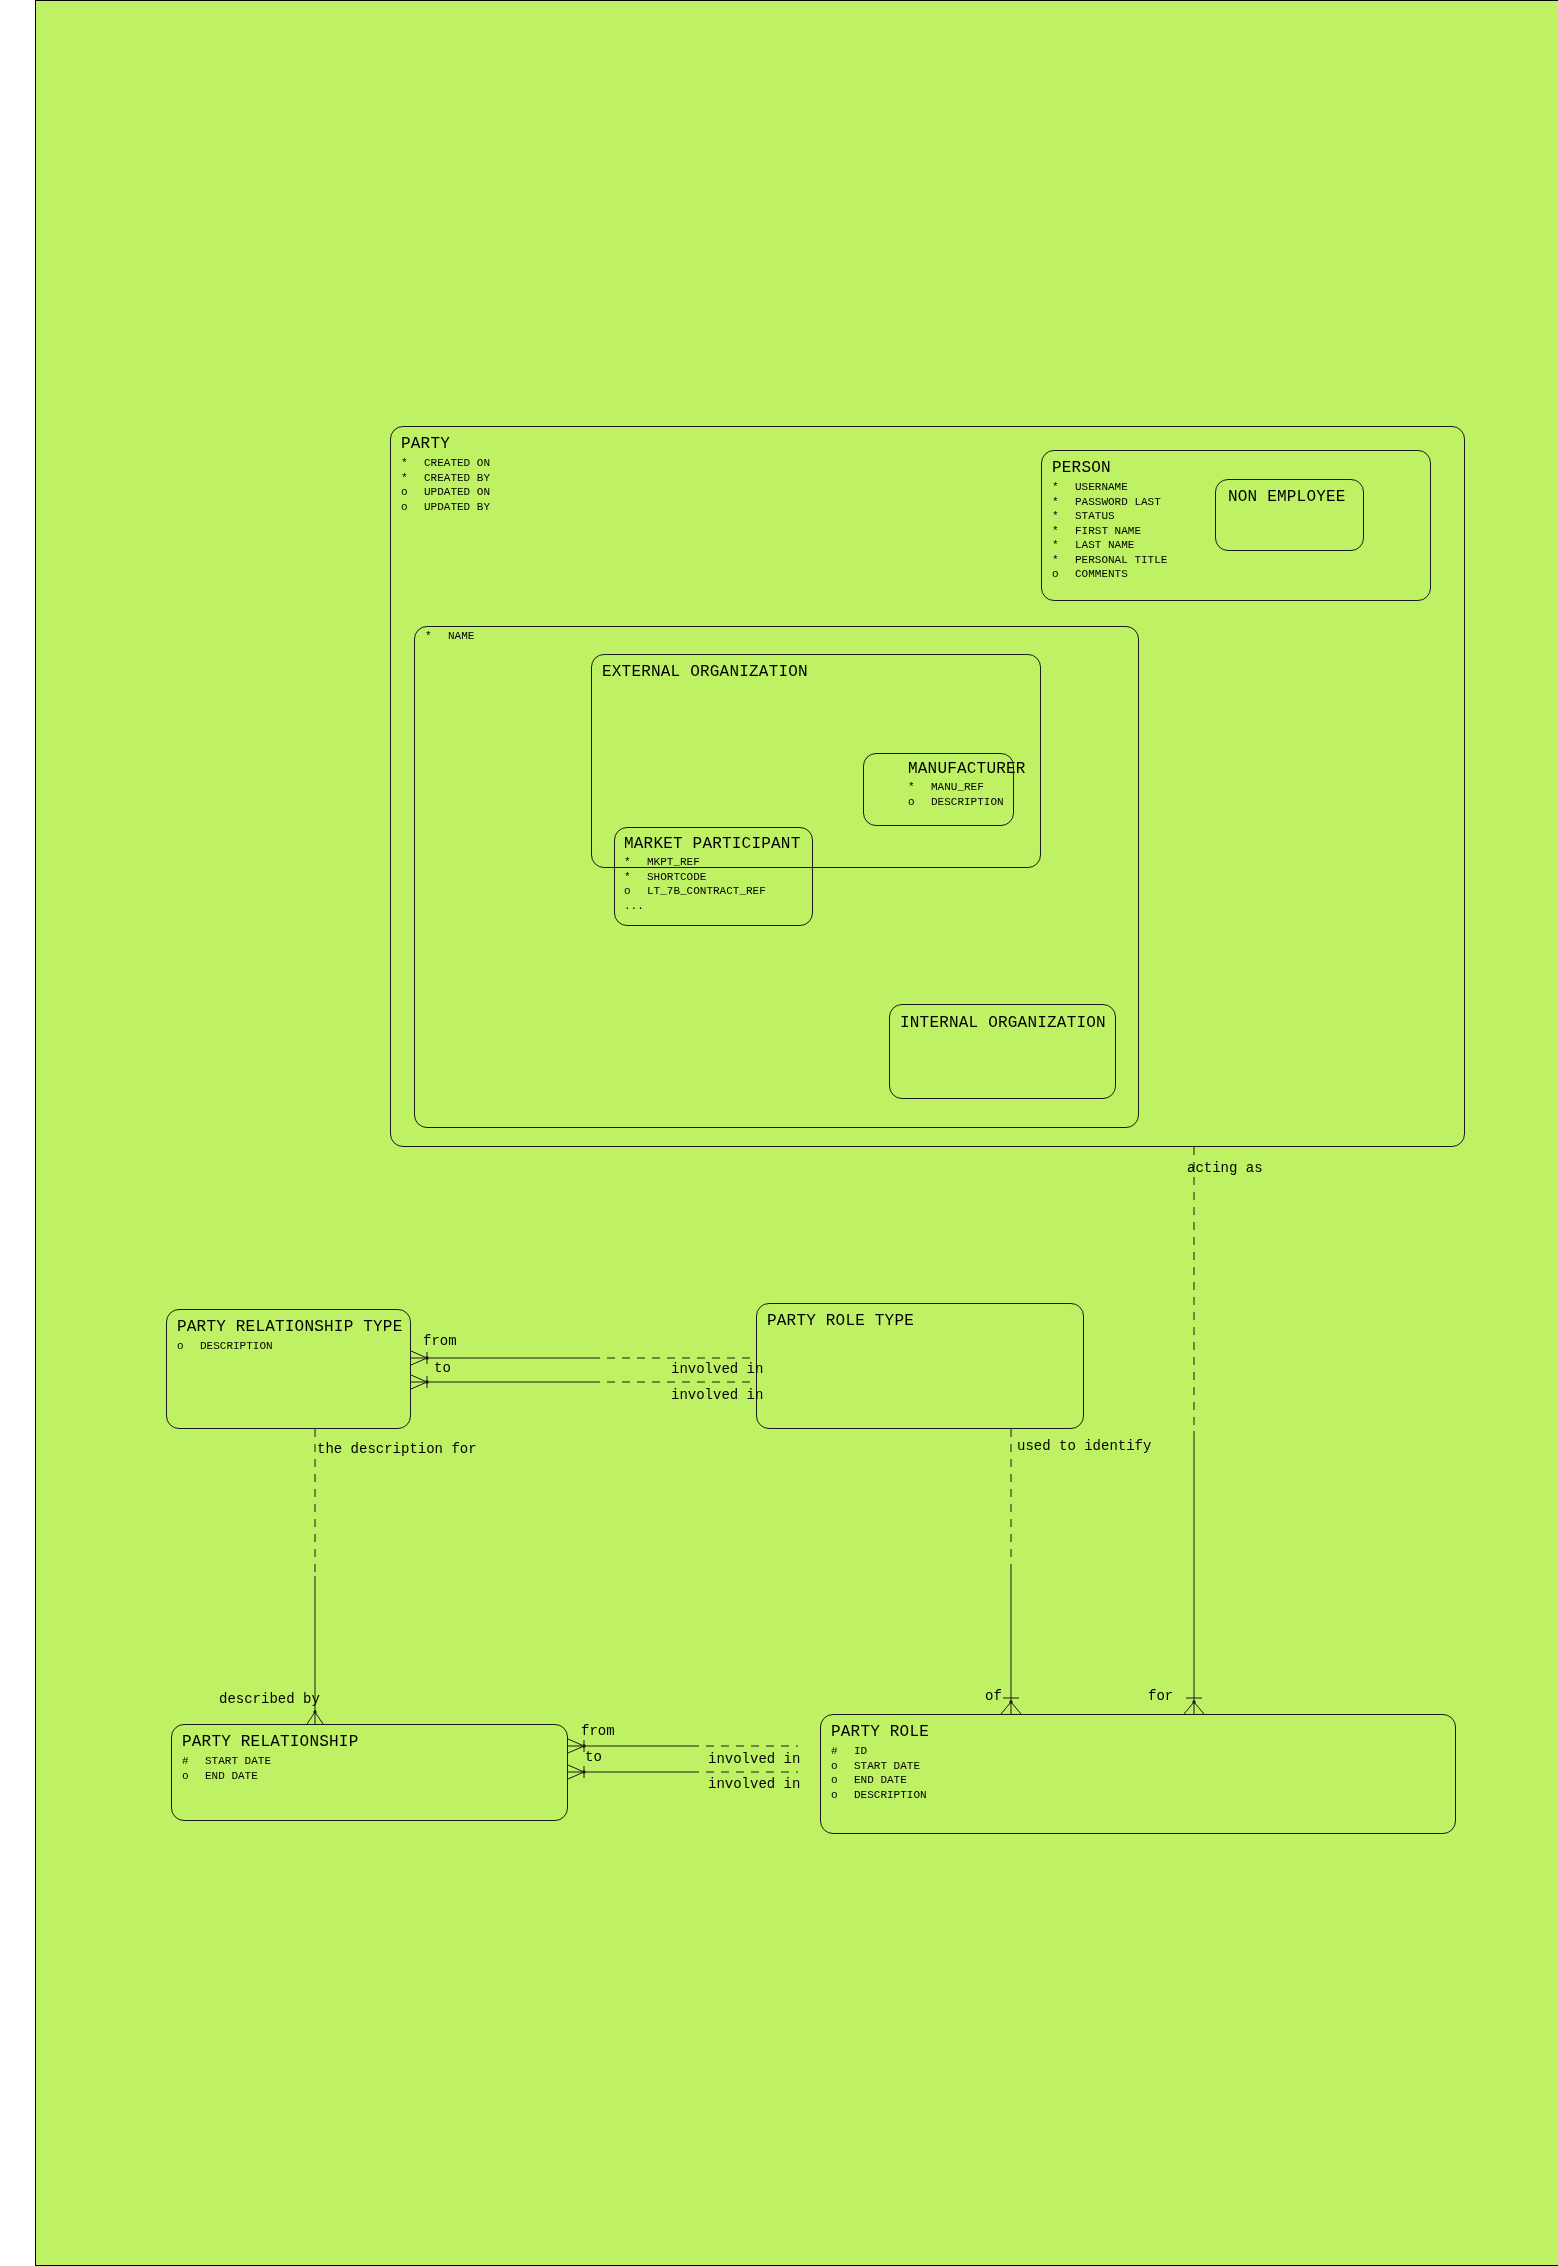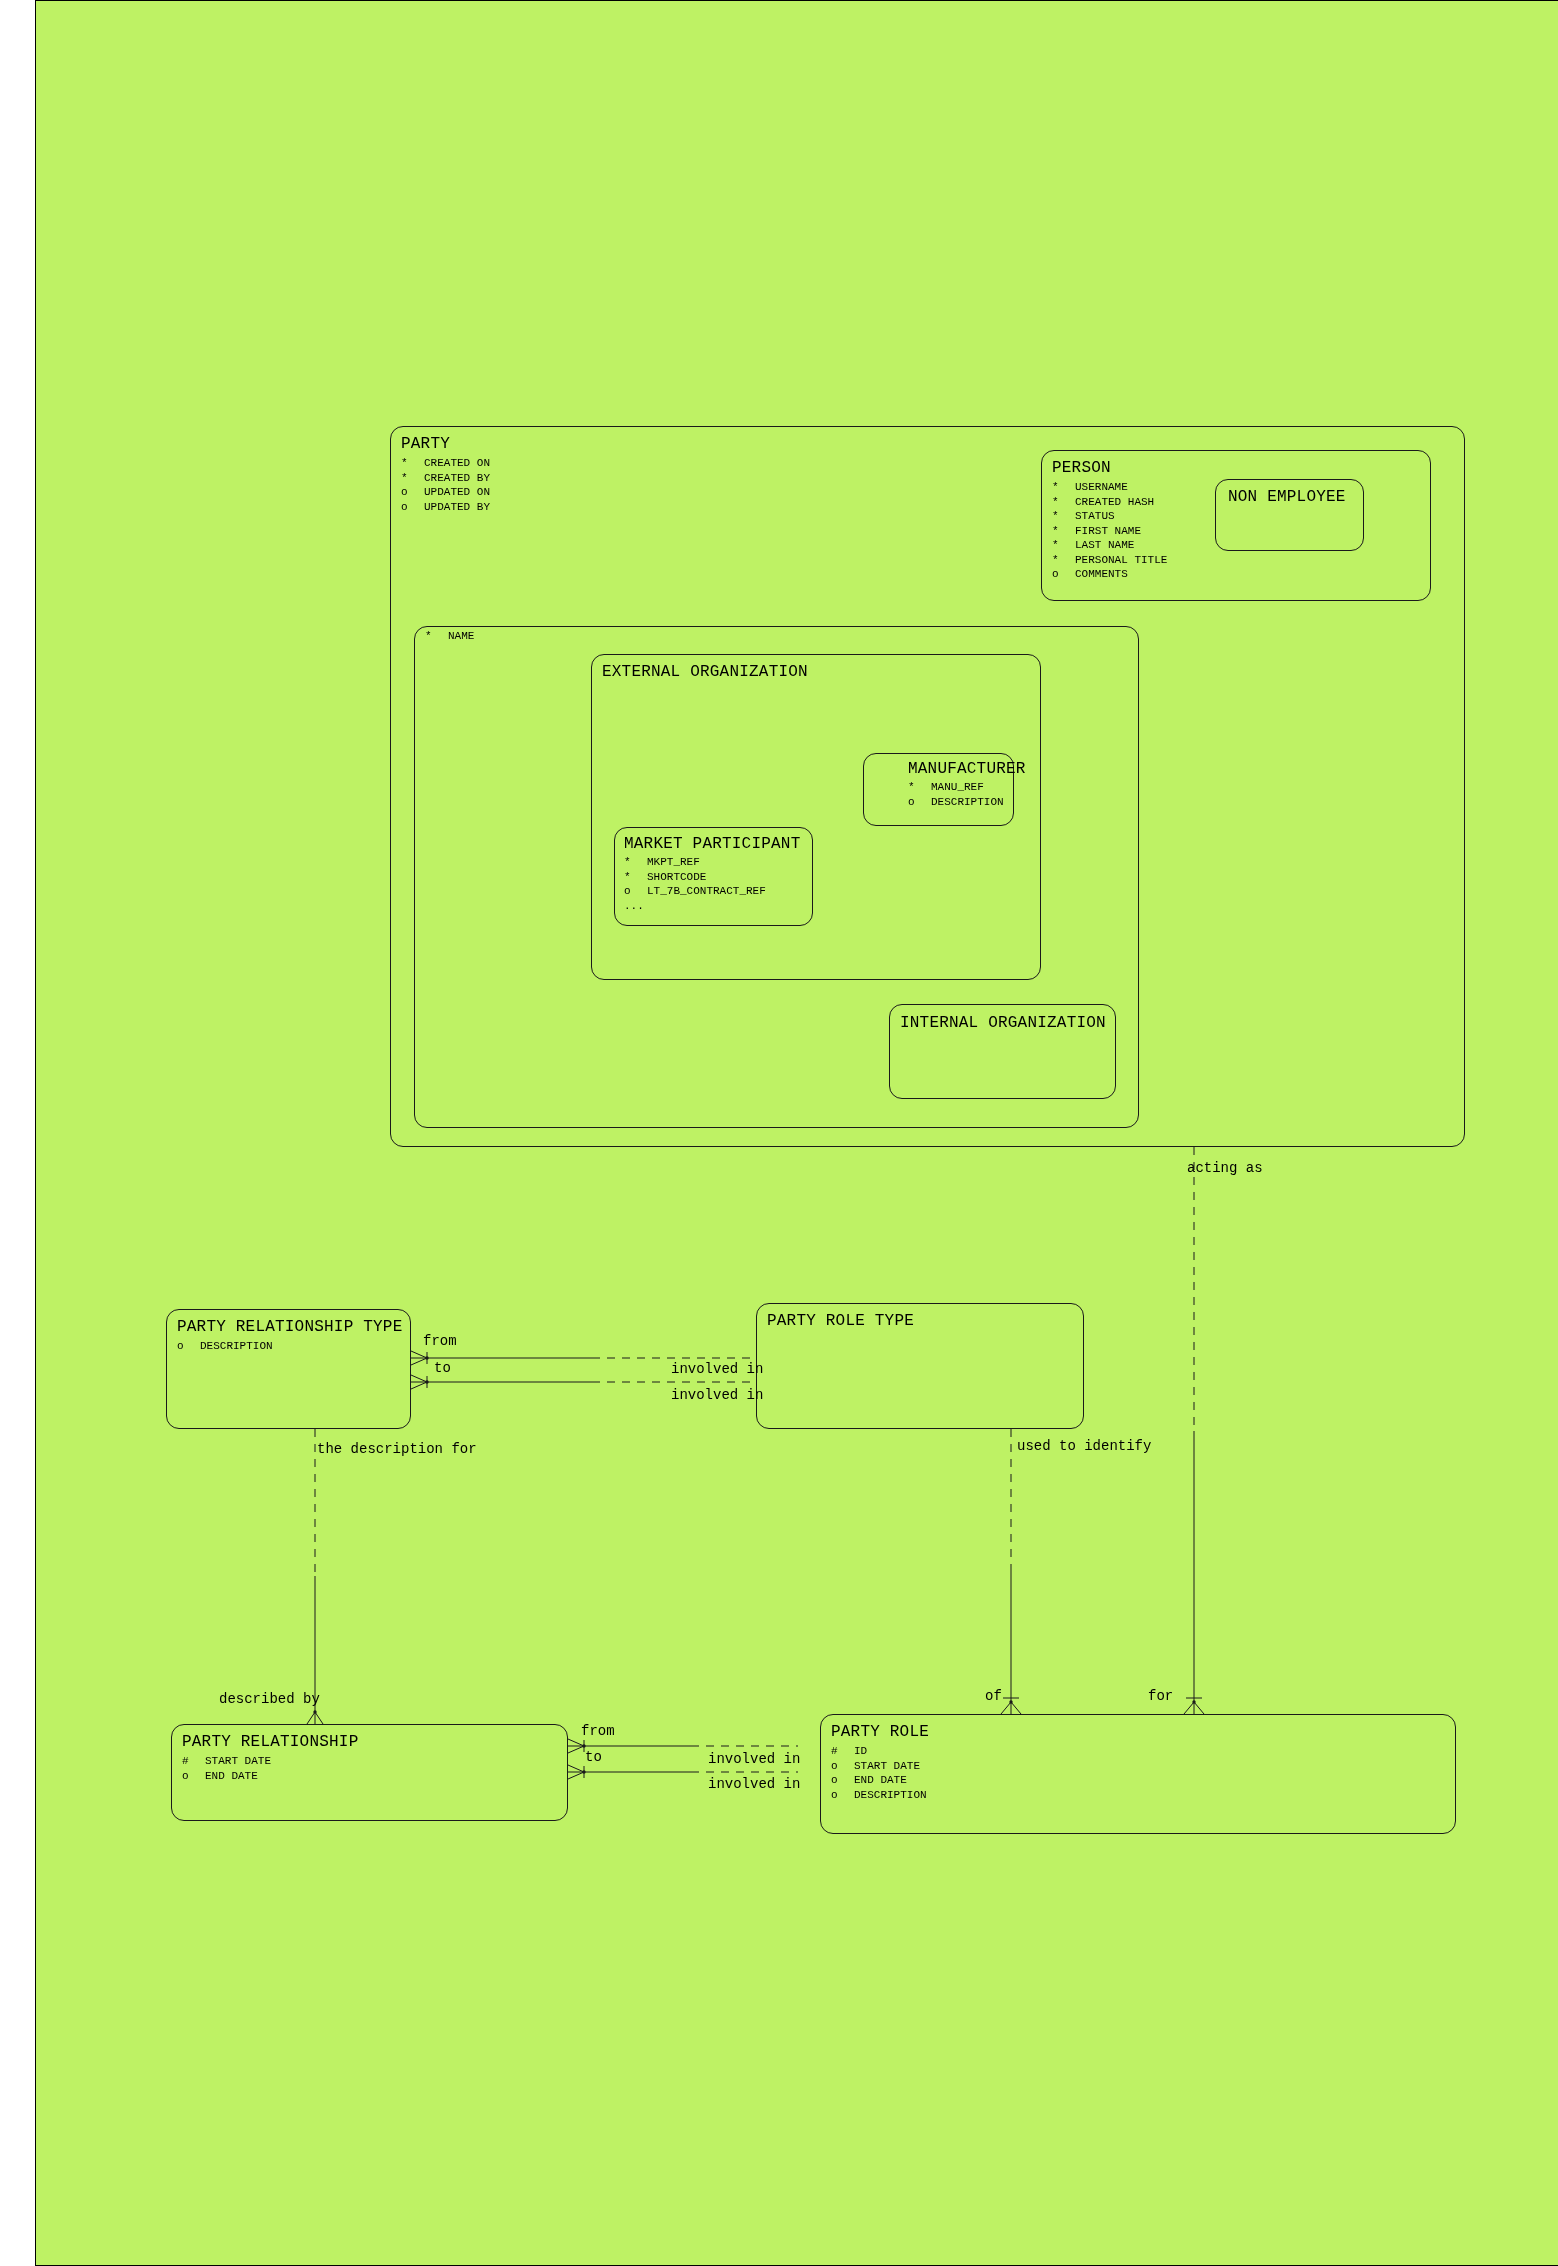--- a/index.html
+++ b/index.html
@@ -76,21 +76,21 @@
 
   <div class="entity" style="left:1005px; top:449px; width:390px; height:151px;">
     <div class="entity-title">PERSON</div>
     <div class="attrs">
         <div class="attr-row">
           <span class="attr-prefix">*</span>
           <span class="attr-name">USERNAME</span>
         </div>
         <div class="attr-row">
           <span class="attr-prefix">*</span>
-          <span class="attr-name">CREATED HASH</span>
+          <span class="attr-name">PASSWORD LAST</span>
         </div>
         <div class="attr-row">
           <span class="attr-prefix">*</span>
           <span class="attr-name">STATUS</span>
         </div>
         <div class="attr-row">
           <span class="attr-prefix">*</span>
           <span class="attr-name">FIRST NAME</span>
         </div>
         <div class="attr-row">
@@ -114,21 +114,21 @@
 
   <div class="entity" style="left:378px; top:625px; width:725px; height:502px;">
     <div class="attrs">
         <div class="attr-row">
           <span class="attr-prefix">*</span>
           <span class="attr-name">NAME</span>
         </div>
       </div>
   </div>
 
-  <div class="entity" style="left:555px; top:653px; width:450px; height:326px;">
+  <div class="entity" style="left:555px; top:653px; width:450px; height:214px;">
     <div class="entity-title">EXTERNAL ORGANIZATION</div>
   </div>
 
   <div class="entity" style="left:827px; top:752px; width:151px; height:73px;padding-left:36px;">
     <div class="entity-title" style="padding:7px 6px 1px 8px;">MANUFACTURER</div>
     <div class="attrs" style="padding-left:8px;">
         <div class="attr-row">
           <span class="attr-prefix">*</span>
           <span class="attr-name">MANU_REF</span>
         </div>

